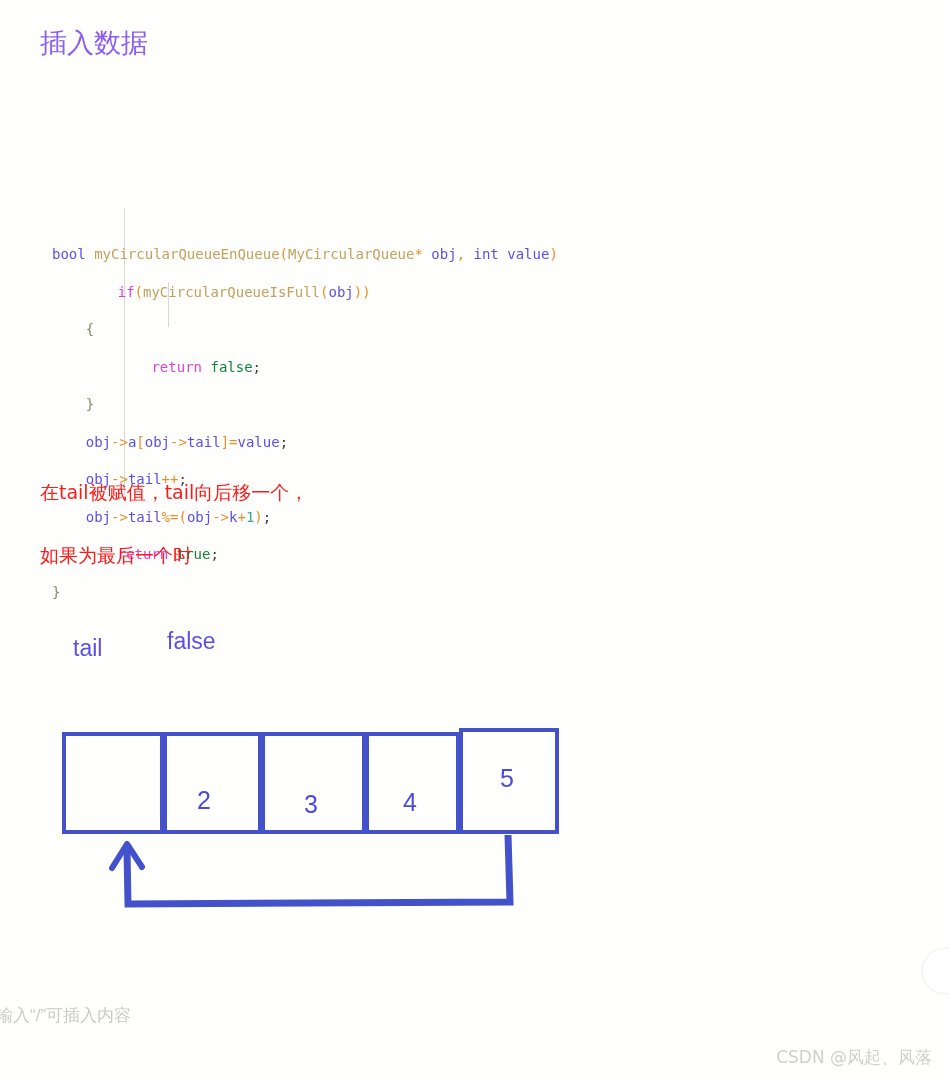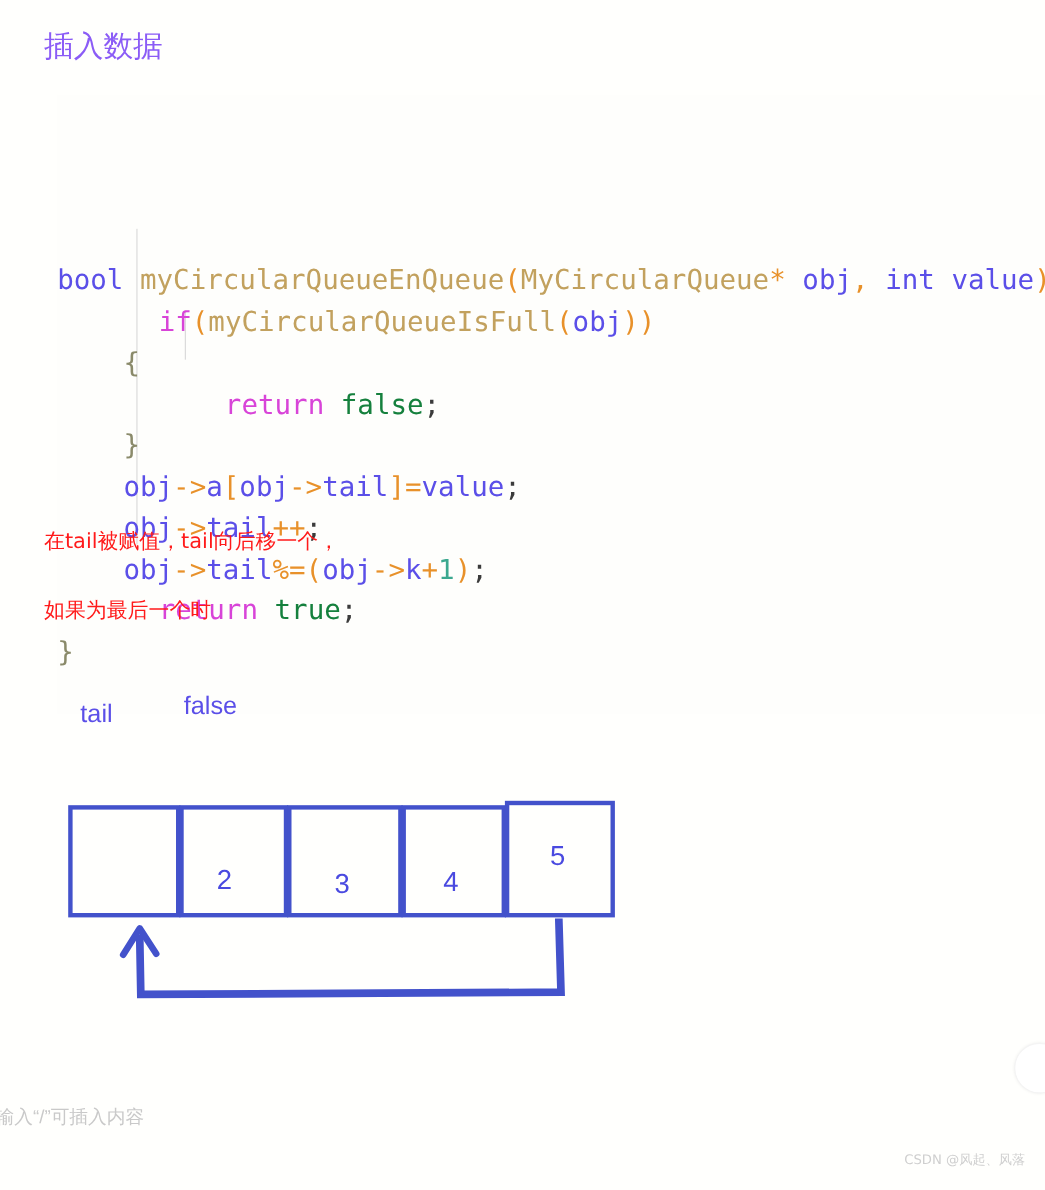--- a/index.html
+++ b/index.html
@@ -29,21 +29,21 @@
   }
 
   
   #code-block {
     position: absolute;
     left: 52px;
     top: 86px;
     width: 898px;
     background: #fefefc;
     font-family: "DejaVu Sans Mono", "Liberation Mono", monospace;
-    font-size: 25px;
+    font-size: 14px;
     line-height: 37.5px;
     white-space: pre;
     letter-spacing: 0px;
   }
   #code-block .cline {
     height: 37.5px;
     position: relative;
     white-space: pre;
   }
   
@@ -153,21 +153,21 @@
     box-shadow: 0 0 3px rgba(0,0,0,0.07);
     border: 1px solid #f4f4f4;
   }
 
   
   #watermark {
     position: absolute;
     right: 18px;
     top: 1046px;
     color: #cfcfcf;
-    font-size: 12px;
+    font-size: 17px;
     font-family: "DejaVu Sans", "Liberation Sans", sans-serif;
     white-space: nowrap;
   }
 </style>
 </head>
 <body>
 
 <div id="doc-title">插入数据</div>
 
 <div id="code-block">

